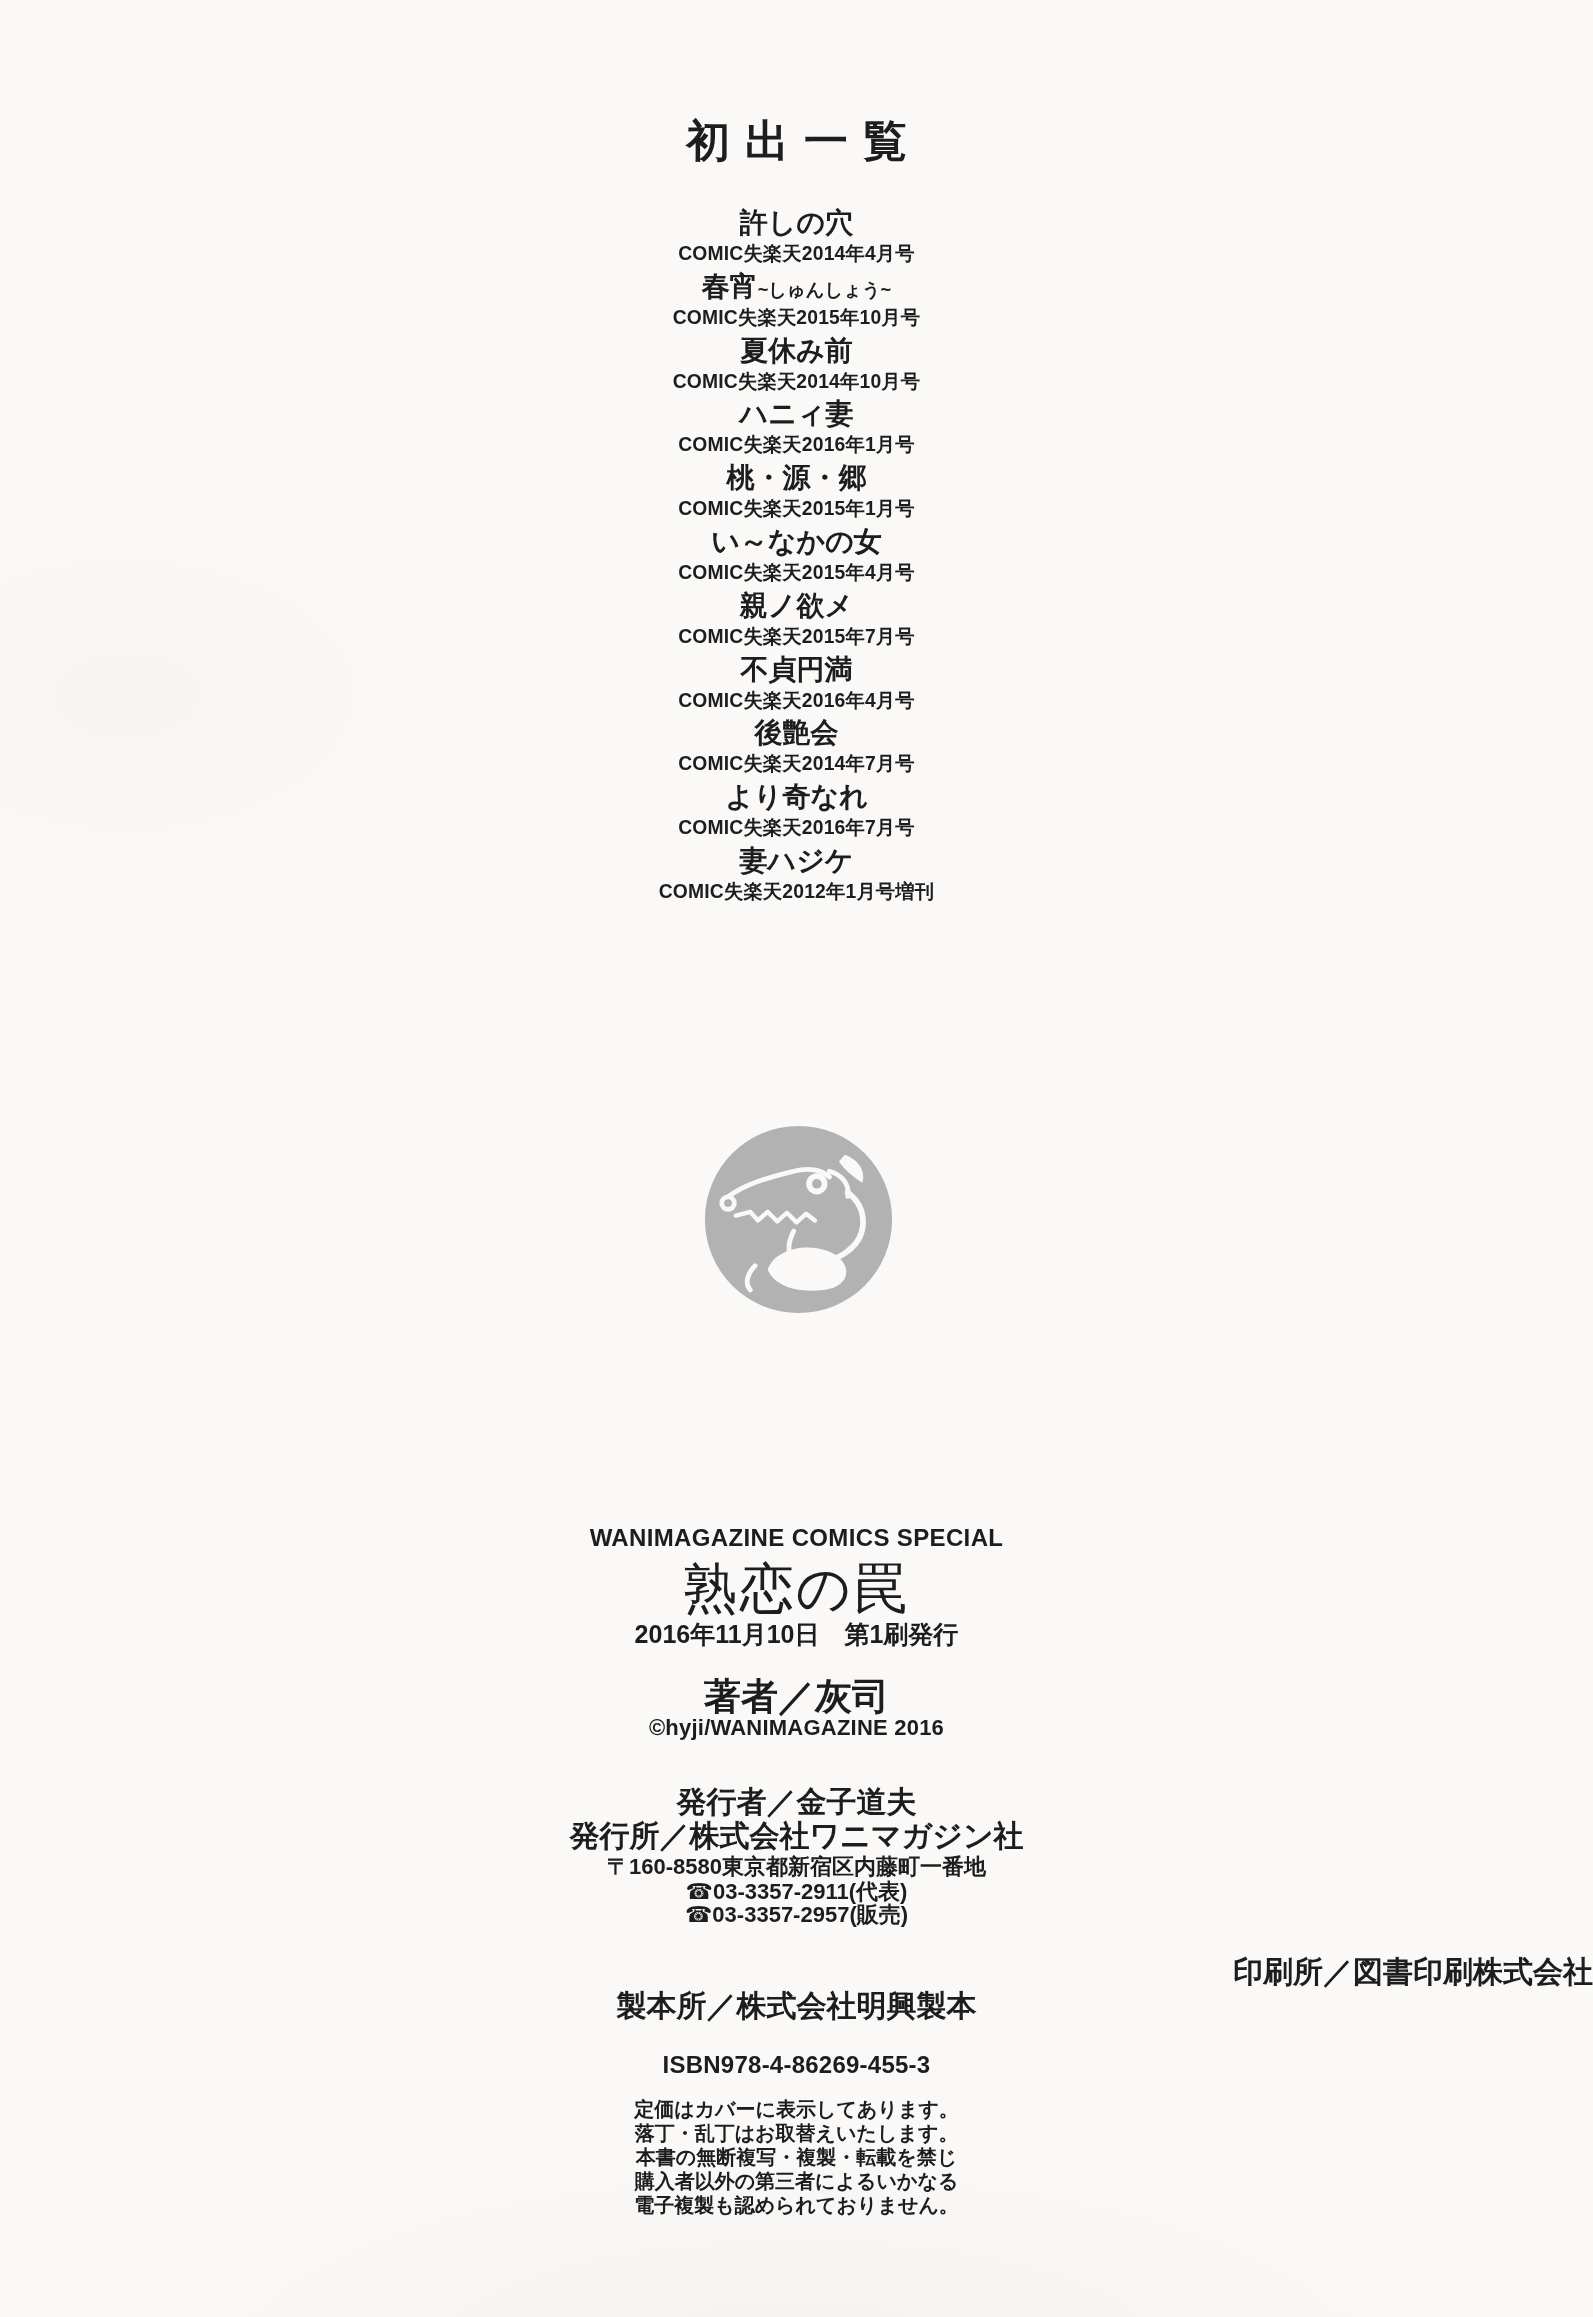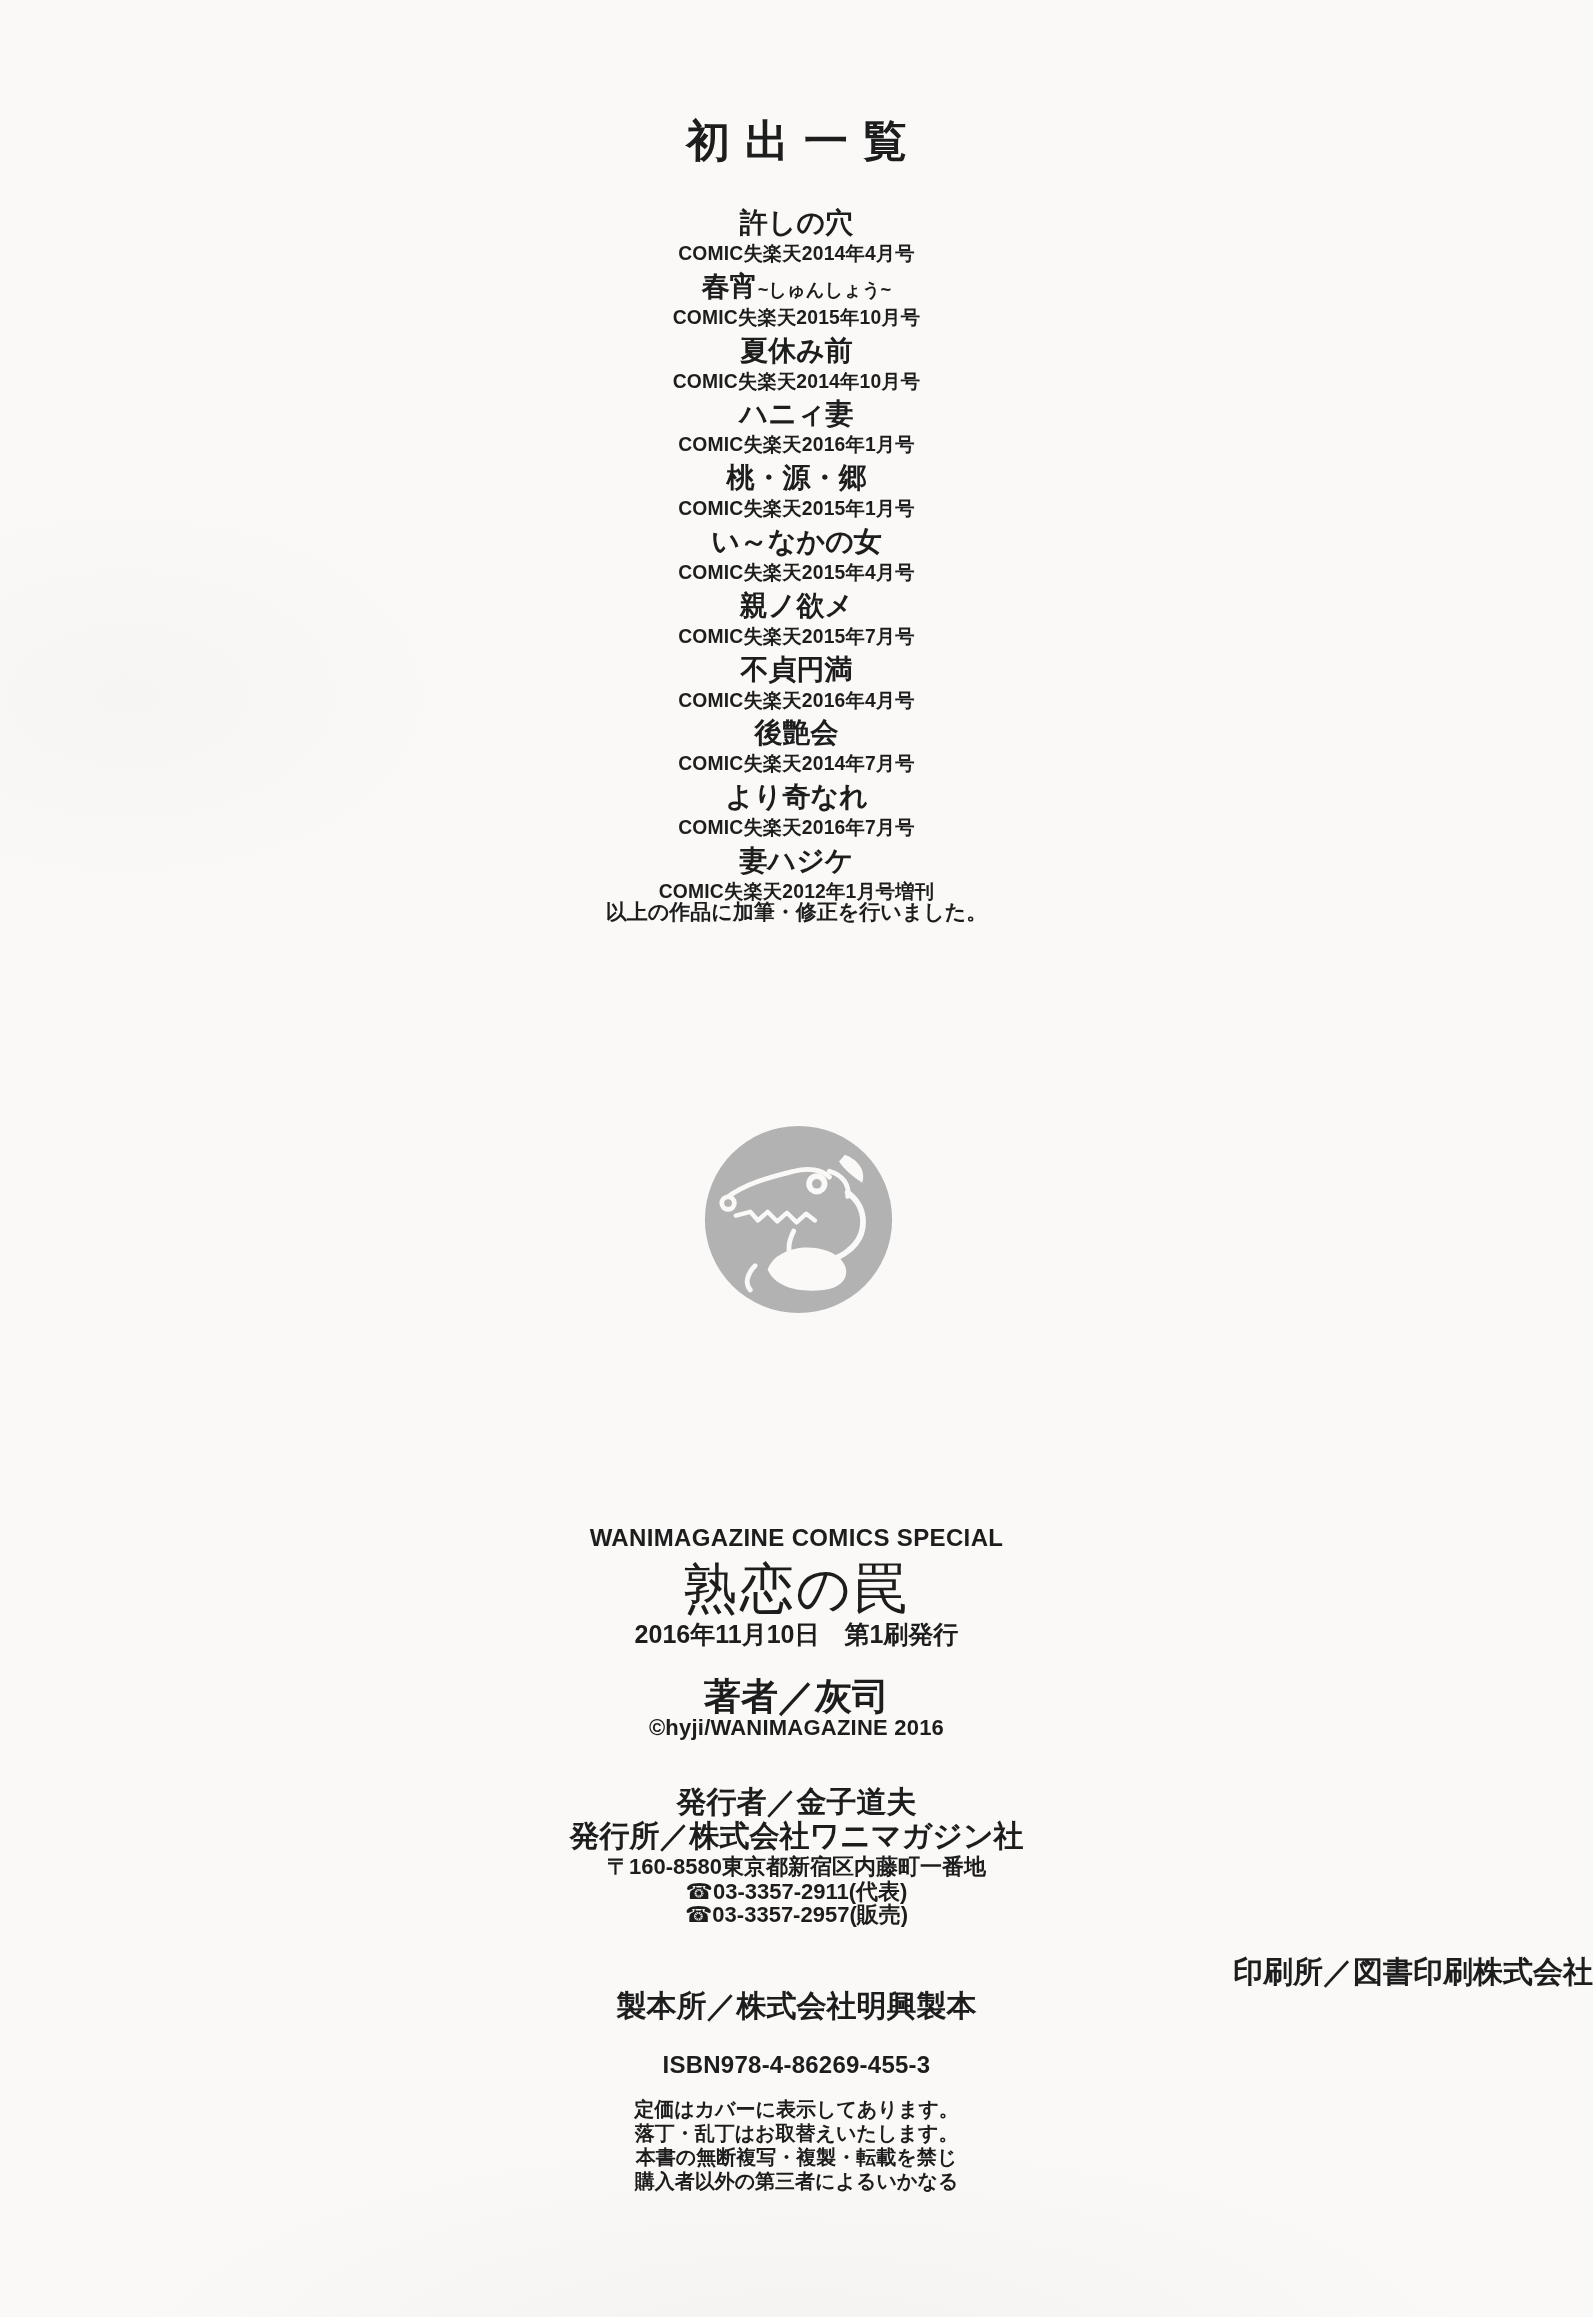--- a/index.html
+++ b/index.html
@@ -91,21 +91,20 @@
     <div class="entry">
       <div class="entry-title"><span>より奇なれ</span><span class="entry-suffix"></span></div>
       <div class="entry-source">COMIC失楽天2016年7月号</div>
     </div>
     <div class="entry">
       <div class="entry-title"><span>妻ハジケ</span><span class="entry-suffix"></span></div>
       <div class="entry-source">COMIC失楽天2012年1月号増刊</div>
     </div>
   </div>
 
-  <div class="centered revision-note">以上の作品に加筆・修正を行いました。</div>
 
   <div class="logo-wrap">
     <svg width="193" height="193" viewBox="0 0 200 200">
       <circle cx="100" cy="100" r="97" fill="#b2b2b2"></circle>
 
       <path d="M68 152 C 76 128, 118 122, 140 138 C 156 150, 152 170, 126 173 C 100 176, 76 170, 68 152 Z" fill="#faf9f7"></path>
 
       <path d="M148 33 C 162 38, 170 50, 166 62 C 157 56, 148 49, 142 40 Z" fill="#faf9f7"></path>
 
       <path d="M25 78 C 45 62, 75 55, 95 50 C 110 46, 124 48, 132 56" fill="none" stroke="#faf9f7" stroke-width="5" stroke-linecap="round"></path>
@@ -144,16 +143,17 @@
   <div class="centered printer-line">印刷所／図書印刷株式会社</div>
   <div class="centered binder-line">製本所／株式会社明興製本</div>
 
   <div class="centered isbn-line">ISBN978-4-86269-455-3</div>
 
   <div class="notices">
     <div>定価はカバーに表示してあります。</div>
     <div>落丁・乱丁はお取替えいたします。</div>
     <div>本書の無断複写・複製・転載を禁じ</div>
     <div>購入者以外の第三者によるいかなる</div>
+    <div>電子複製も認められておりません。</div>
   </div>
 
 </div>
 
 
 </body></html>

